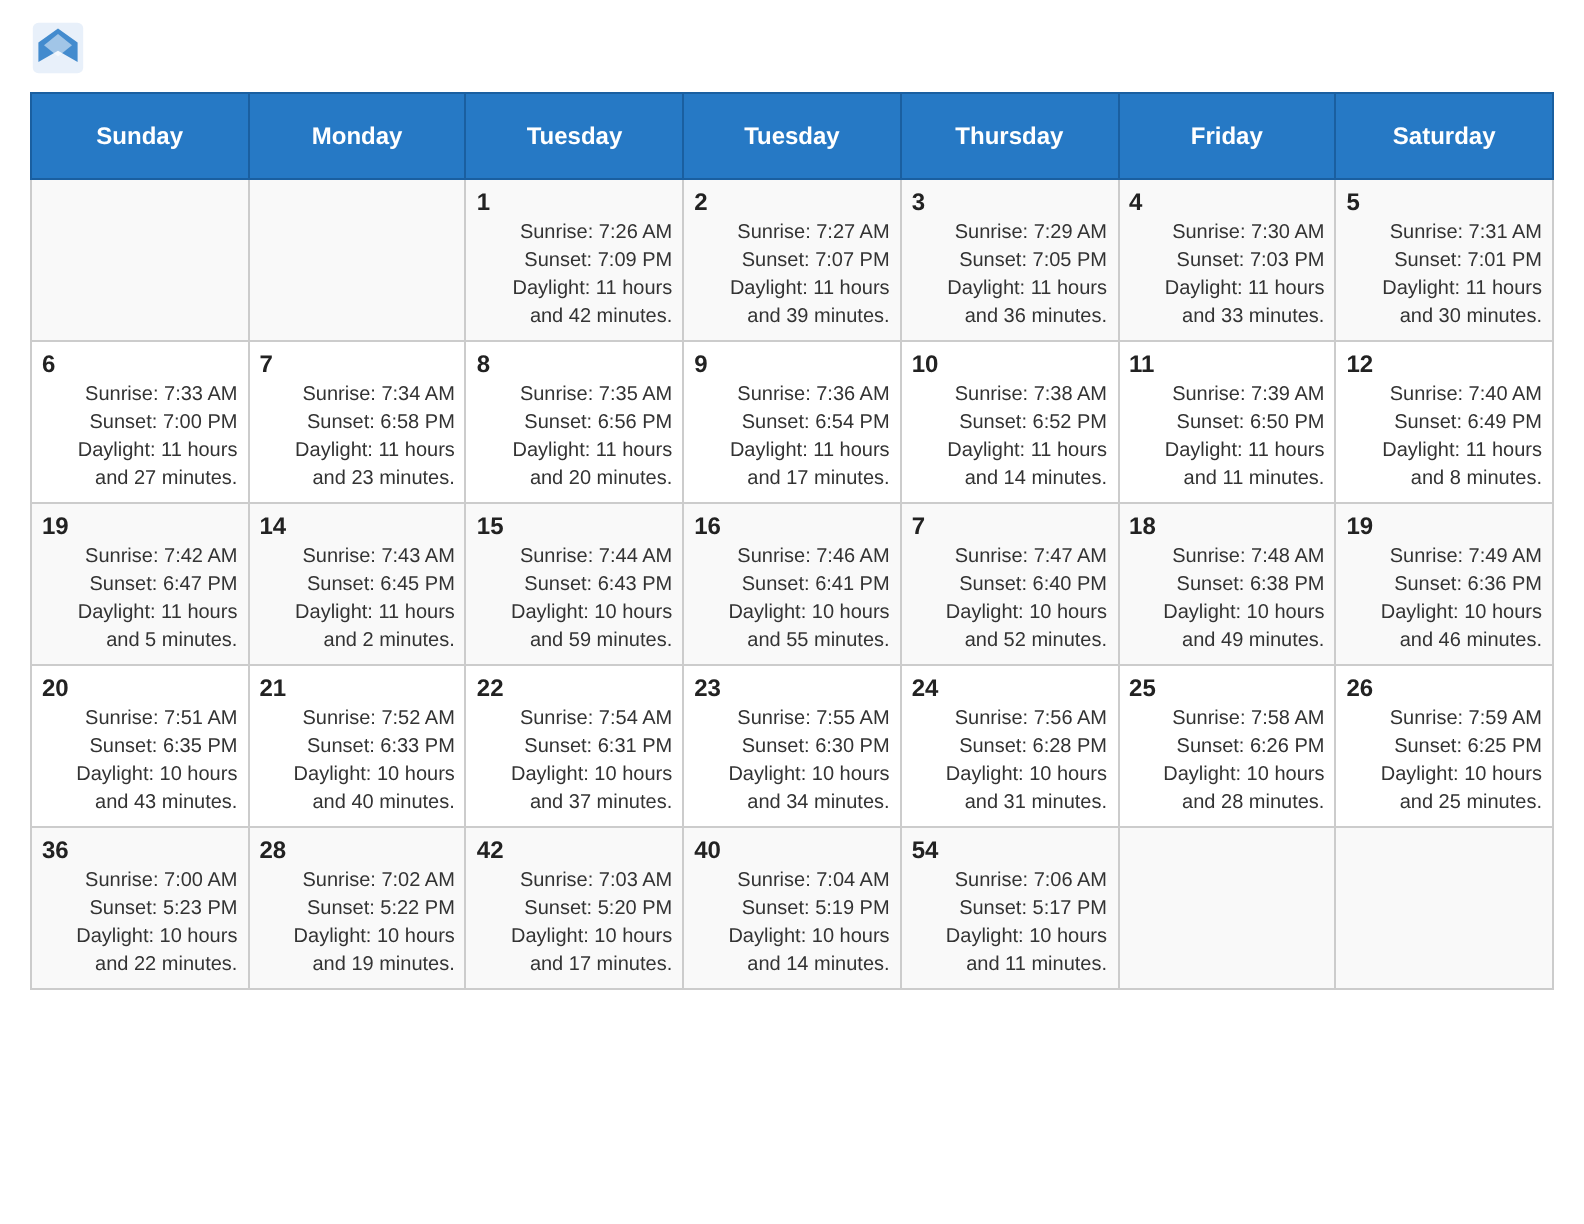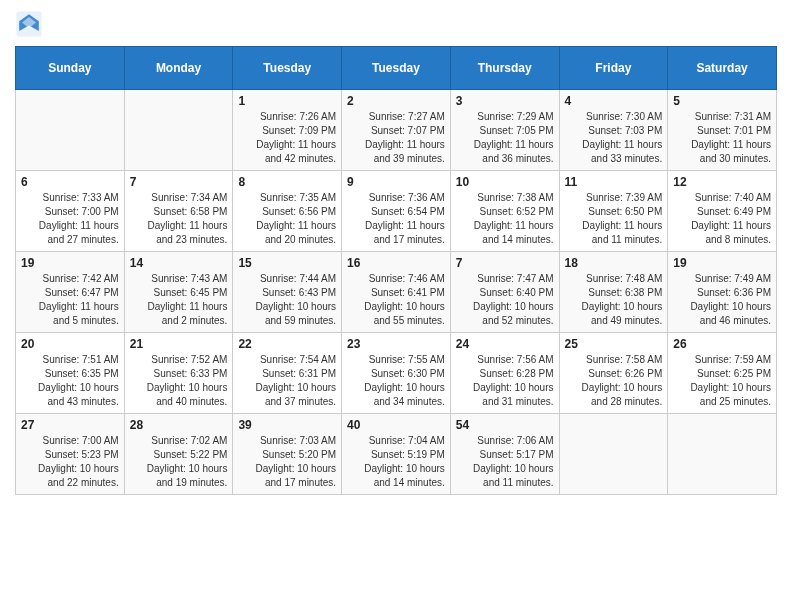--- a/index.html
+++ b/index.html
@@ -243,29 +243,29 @@
             <span class="day-number">25</span>
             <div class="day-info">Sunrise: 7:58 AM<br>Sunset: 6:26 PM<br>Daylight: 10 hours and 28 minutes.</div>
           </td>
           <td>
             <span class="day-number">26</span>
             <div class="day-info">Sunrise: 7:59 AM<br>Sunset: 6:25 PM<br>Daylight: 10 hours and 25 minutes.</div>
           </td>
         </tr>
         <tr>
           <td>
-            <span class="day-number">27</span>
+            <span class="day-number">36</span>
             <div class="day-info">Sunrise: 7:00 AM<br>Sunset: 5:23 PM<br>Daylight: 10 hours and 22 minutes.</div>
           </td>
           <td>
             <span class="day-number">28</span>
             <div class="day-info">Sunrise: 7:02 AM<br>Sunset: 5:22 PM<br>Daylight: 10 hours and 19 minutes.</div>
           </td>
           <td>
-            <span class="day-number">39</span>
+            <span class="day-number">42</span>
             <div class="day-info">Sunrise: 7:03 AM<br>Sunset: 5:20 PM<br>Daylight: 10 hours and 17 minutes.</div>
           </td>
           <td>
             <span class="day-number">40</span>
             <div class="day-info">Sunrise: 7:04 AM<br>Sunset: 5:19 PM<br>Daylight: 10 hours and 14 minutes.</div>
           </td>
           <td>
             <span class="day-number">54</span>
             <div class="day-info">Sunrise: 7:06 AM<br>Sunset: 5:17 PM<br>Daylight: 10 hours and 11 minutes.</div>
           </td>

